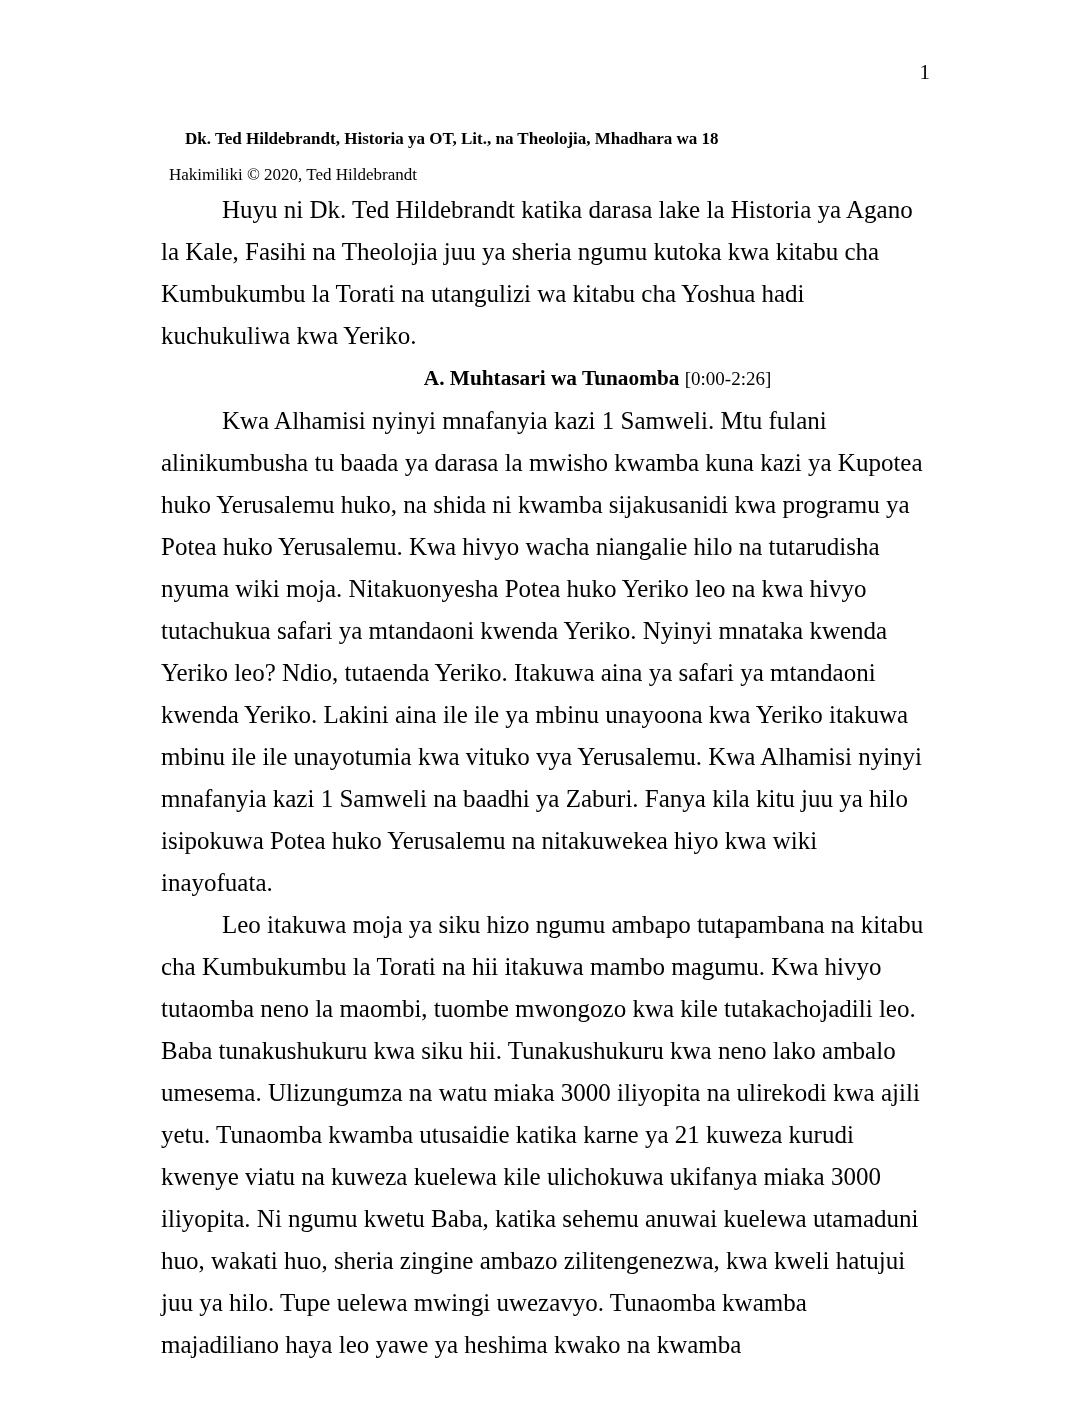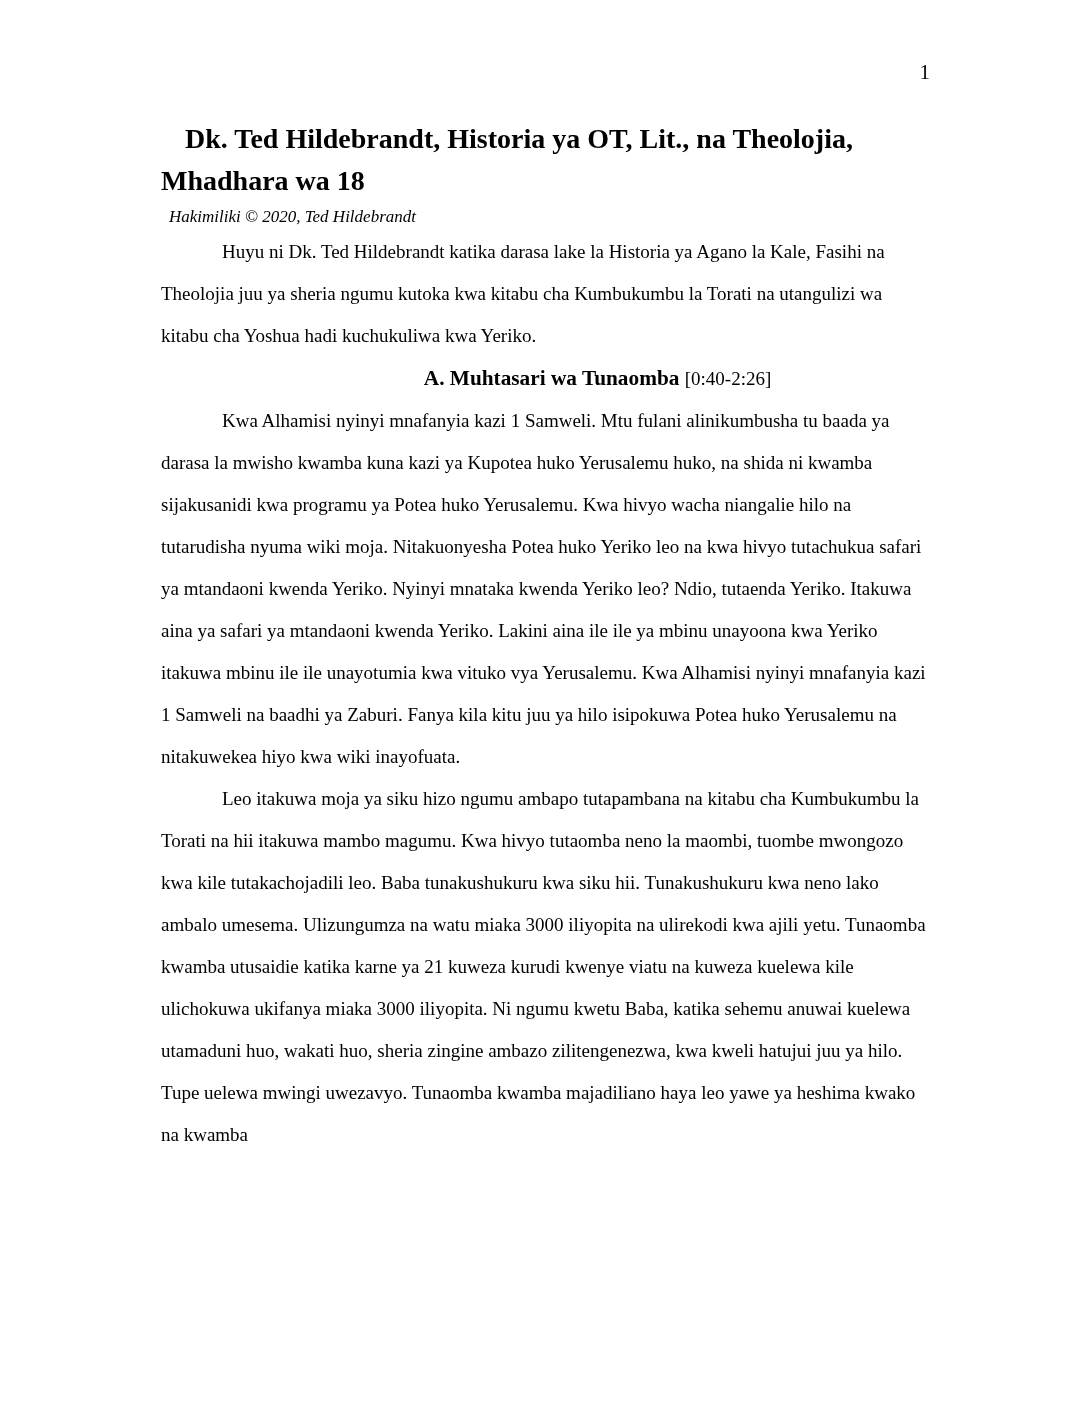--- a/index.html
+++ b/index.html
@@ -24,36 +24,35 @@
     width: 769px;
   }
   .page-number {
     padding-top: 60px;
     text-align: right;
     font-size: 21px;
     line-height: 24px;
   }
   .doc-title {
     margin: 34px 0 0 0;
-    font-size: 28px;
+    font-size: 17px;
     font-weight: bold;
     line-height: 42px;
     text-indent: 24px;
     text-align: left;
   }
   .copyright {
     margin: 0;
     padding-left: 8px;
     font-size: 17px;
     line-height: 29px;
-    font-style: italic;
   }
   .body-para {
     margin: 0;
-    font-size: 19px;
+    font-size: 25px;
     line-height: 42px;
     text-indent: 61px;
     text-align: left;
   }
   .section-heading {
     margin: 0;
     padding-left: 104px;
     font-size: 21.3px;
     font-weight: bold;
     line-height: 42px;
@@ -73,21 +72,21 @@
   <div class="content">
 
     <div class="page-number">1</div>
 
     <p class="doc-title">Dk. Ted Hildebrandt, Historia ya OT, Lit., na Theolojia, Mhadhara wa 18</p>
 
     <p class="copyright">Hakimiliki © 2020, Ted Hildebrandt</p>
 
     <p class="body-para">Huyu ni Dk. Ted Hildebrandt katika darasa lake la Historia ya Agano la Kale, Fasihi na Theolojia juu ya sheria ngumu kutoka kwa kitabu cha Kumbukumbu la Torati na utangulizi wa kitabu cha Yoshua hadi kuchukuliwa kwa Yeriko.</p>
 
-    <p class="section-heading"><span>A. Muhtasari wa Tunaomba</span> <span class="timestamp">[0:40-2:26]</span></p>
+    <p class="section-heading"><span>A. Muhtasari wa Tunaomba</span> <span class="timestamp">[0:00-2:26]</span></p>
 
     <div>
         <p class="body-para"><span>Kwa Alhamisi nyinyi mnafanyia kazi 1 Samweli. Mtu fulani alinikumbusha tu baada ya darasa la mwisho kwamba kuna kazi ya Kupotea huko Yerusalemu huko, na shida ni kwamba sijakusanidi kwa programu ya Potea huko Yerusalemu. Kwa hivyo wacha niangalie hilo na tutarudisha nyuma wiki moja. Nitakuonyesha Potea huko Yeriko leo na kwa hivyo tutachukua safari ya mtandaoni kwenda Yeriko. Nyinyi mnataka kwenda Yeriko leo? Ndio, tutaenda Yeriko. Itakuwa aina ya safari ya mtandaoni kwenda Yeriko. Lakini aina ile ile ya mbinu unayoona kwa Yeriko itakuwa mbinu ile ile unayotumia kwa vituko vya Yerusalemu. Kwa Alhamisi nyinyi mnafanyia kazi 1 Samweli na baadhi ya Zaburi. Fanya kila kitu juu ya hilo isipokuwa Potea huko Yerusalemu na nitakuwekea hiyo kwa wiki inayofuata.</span></p>
         <p class="body-para"><span>Leo itakuwa moja ya siku hizo ngumu ambapo tutapambana na kitabu cha Kumbukumbu la Torati na hii itakuwa mambo magumu. Kwa hivyo tutaomba neno la maombi, tuombe mwongozo kwa kile tutakachojadili leo. </span><span class="italic">Baba tunakushukuru kwa siku hii. Tunakushukuru kwa neno lako ambalo umesema. Ulizungumza na watu miaka 3000 iliyopita na ulirekodi kwa ajili yetu. Tunaomba kwamba utusaidie katika karne ya 21 kuweza kurudi kwenye viatu na kuweza kuelewa kile ulichokuwa ukifanya miaka 3000 iliyopita. Ni ngumu kwetu Baba, katika sehemu anuwai kuelewa utamaduni huo, wakati huo, sheria zingine ambazo zilitengenezwa, kwa kweli hatujui juu ya hilo. Tupe uelewa mwingi uwezavyo. Tunaomba kwamba majadiliano haya leo yawe ya heshima kwako na kwamba</span></p>
       </div>
 
   </div>
 </div>
 
 </body></html>

